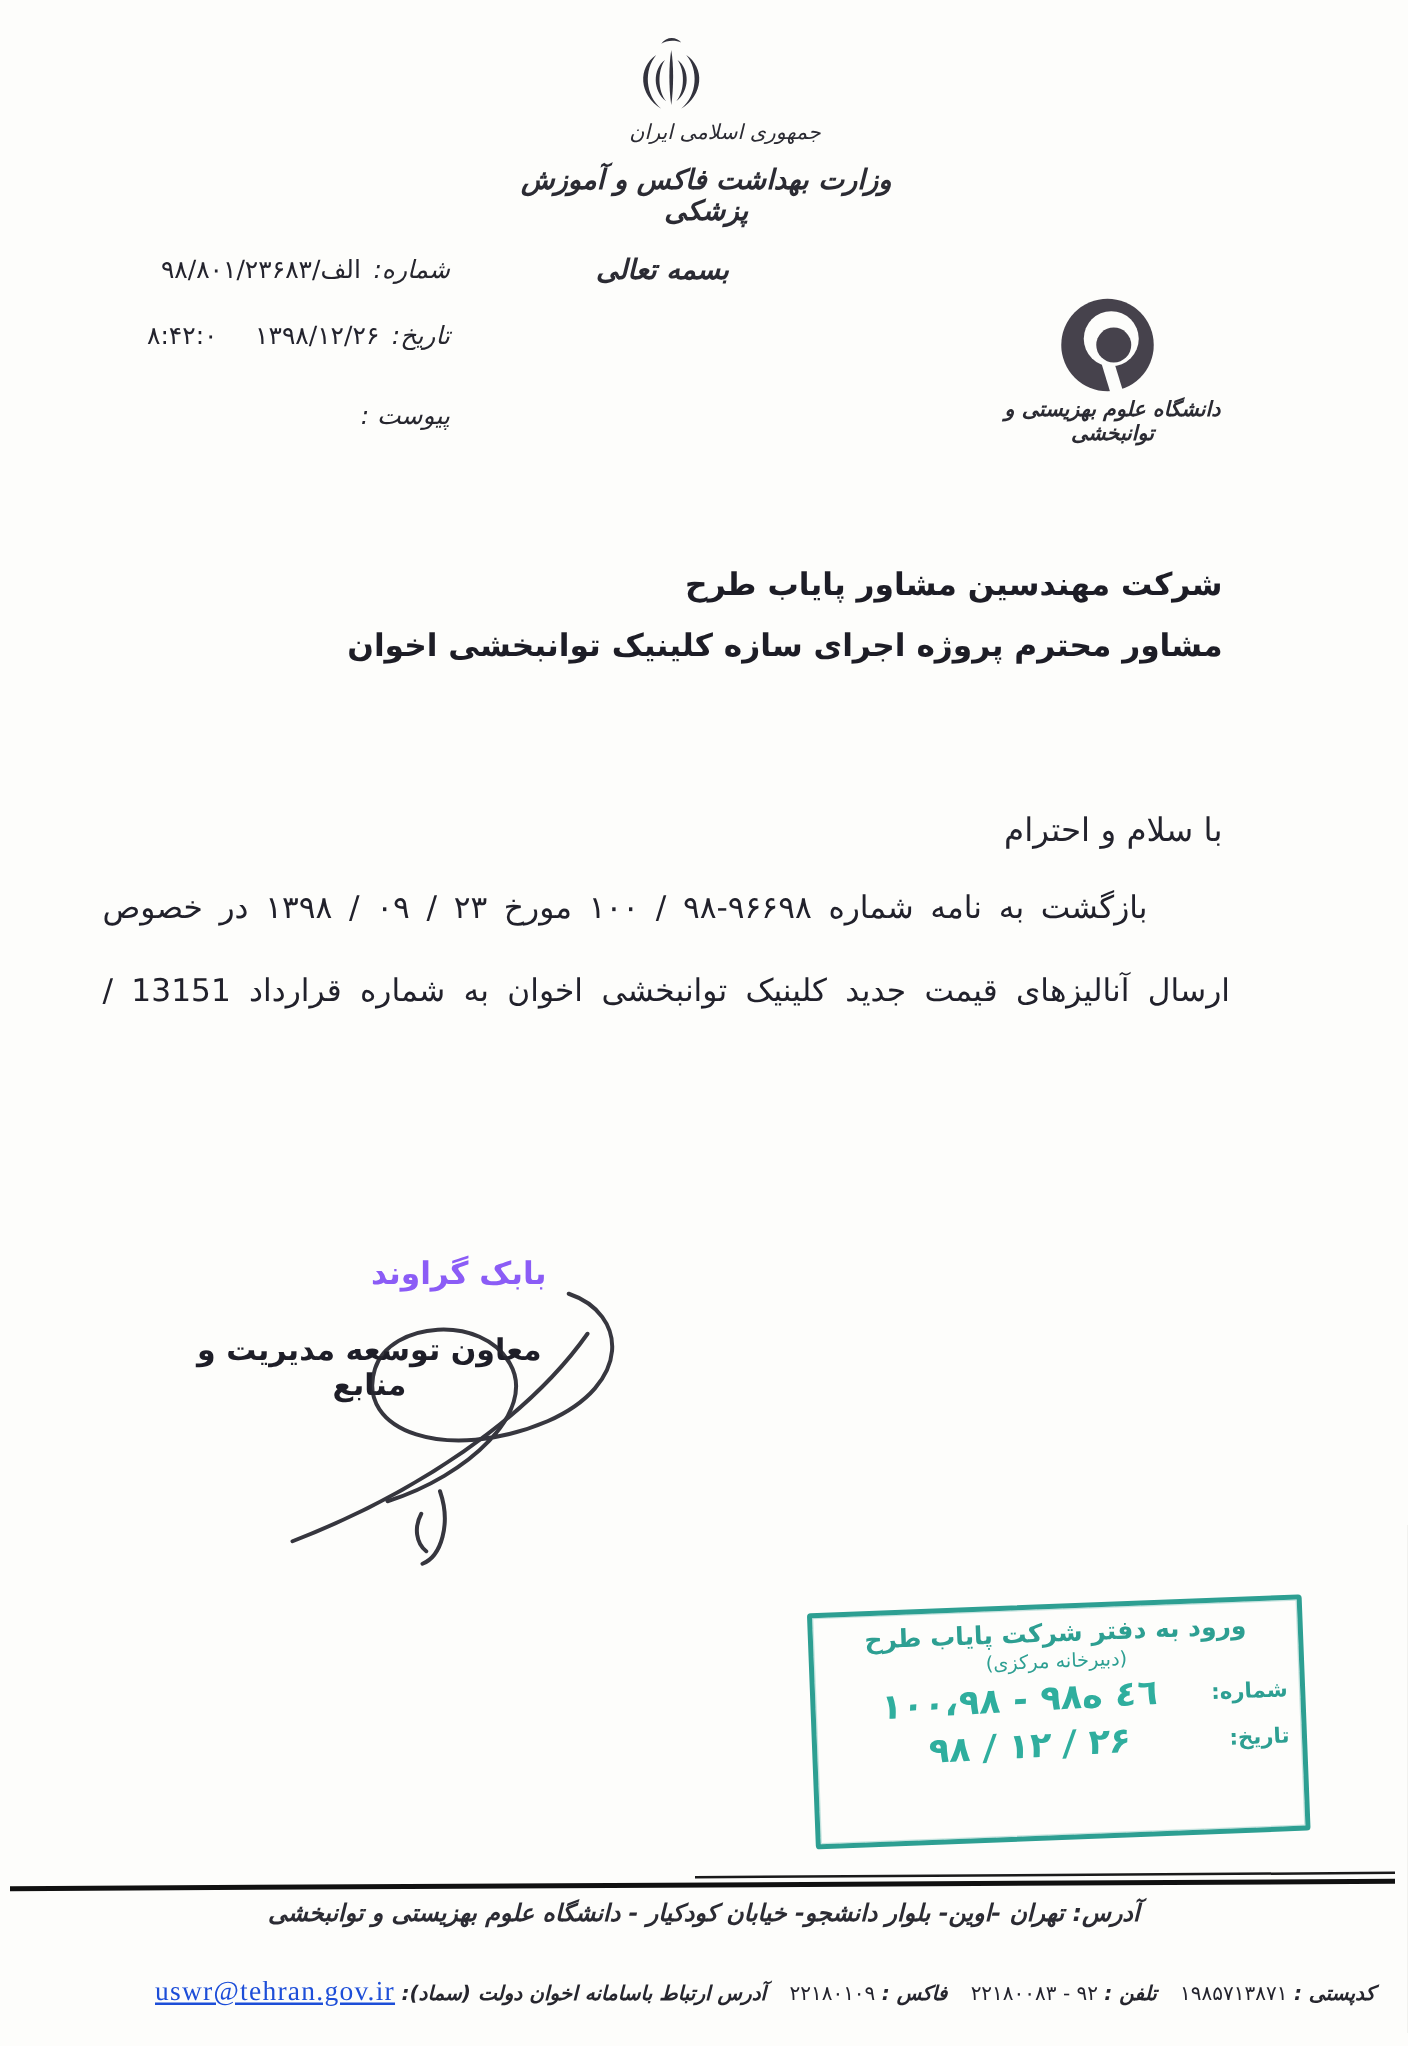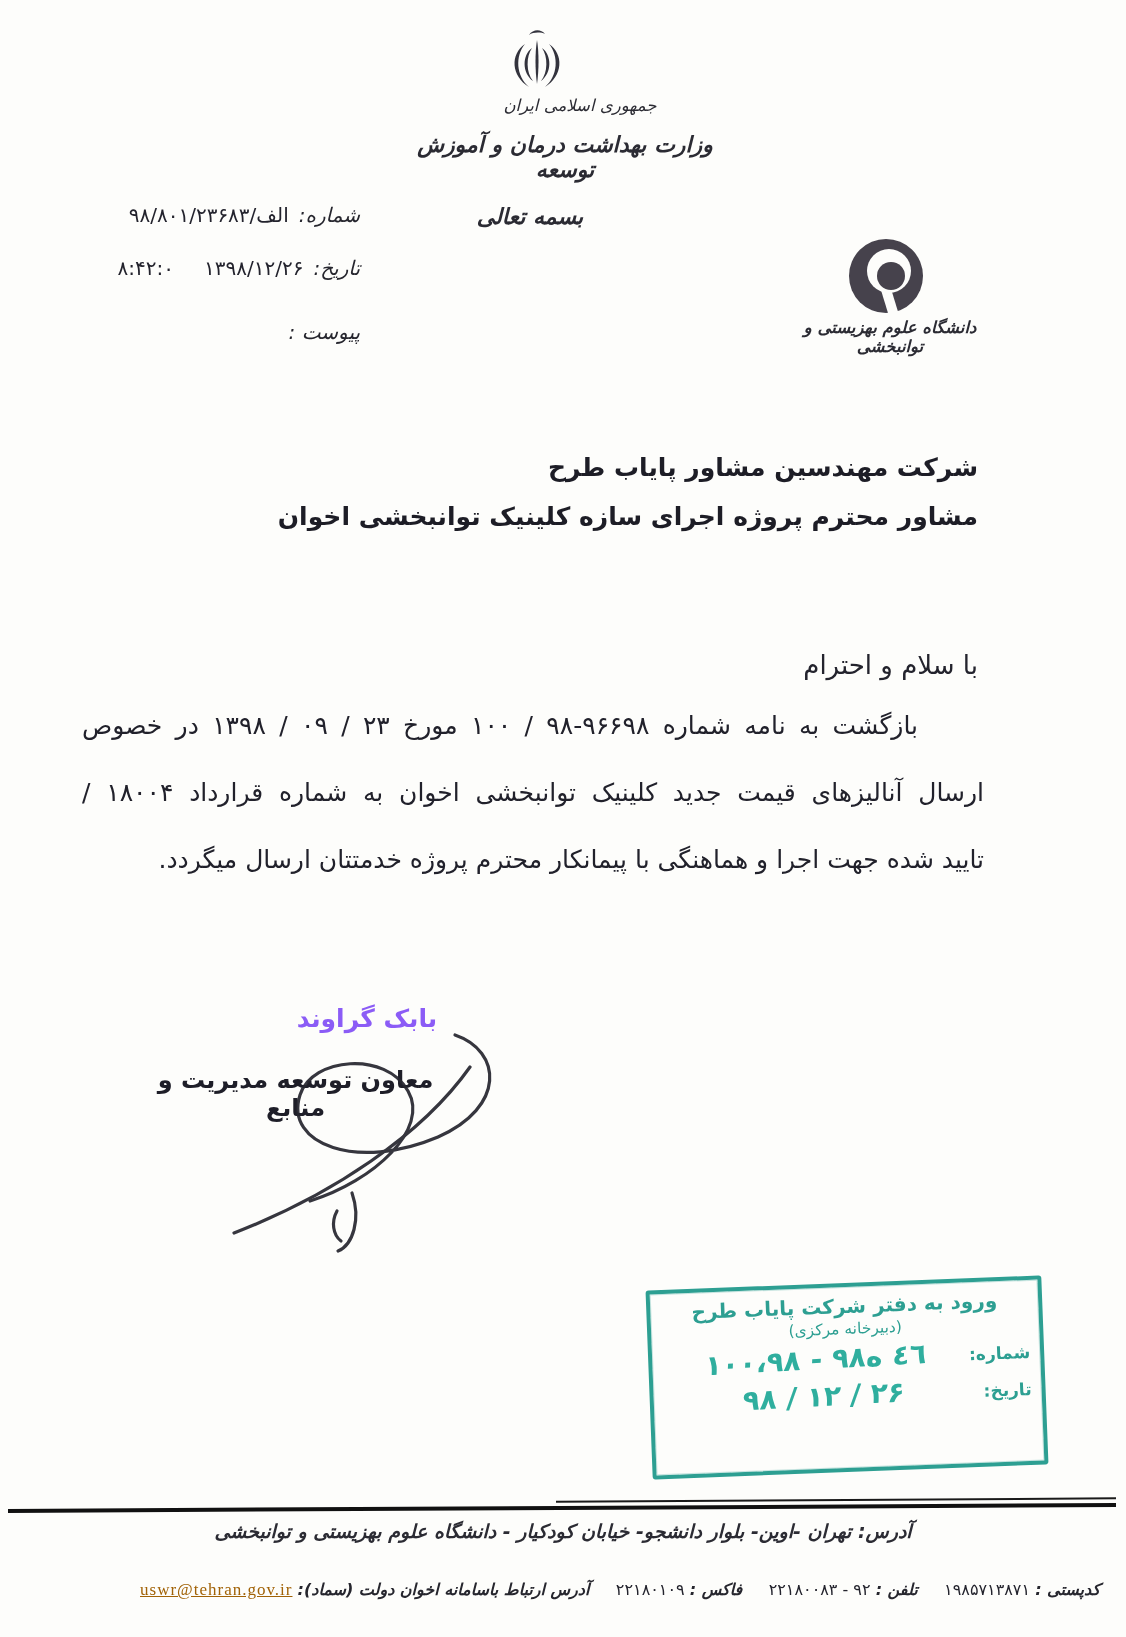--- a/index.html
+++ b/index.html
@@ -51,22 +51,22 @@
               letter-spacing:3px; transform:rotate(-1deg) skewX(-6deg); white-space:nowrap;}
   
   .rule-thin{top:1499px; left:556px; width:560px; height:2px; background:#1a1a1a; transform:rotate(-0.35deg);}
   .rule-main{top:1506px; left:8px; width:1108px; height:4px; background:#111; transform:rotate(-0.3deg);}
   .footer-address{top:1520px; left:0; width:1126px; font-size:19px; font-weight:bold;}
   .footer-row{top:1580px; left:124px; right:26px; display:flex; direction:rtl;
               justify-content:space-between; align-items:baseline; font-size:16px;}
   .footer-item{white-space:nowrap; direction:rtl;}
   .footer-label{font-style:italic; font-weight:bold; color:#26262e;}
   .footer-num{font-weight:normal; letter-spacing:.5px;margin-top:20px;}
-  .email{font-family:"Liberation Serif",serif; font-size:17px; letter-spacing:1px;
-         text-decoration:underline; color:#a16207; direction:ltr; unicode-bidi:isolate;margin-left:16px;}
+  .email{font-family:"Liberation Serif",serif; font-size:22px; letter-spacing:1px;
+         text-decoration:underline; color:#1d4ed8; direction:ltr; unicode-bidi:isolate;}
   svg{display:block;}
 </style>
 </head>
 <body>
 
 <div class="page">
 
   <div class="abs" style="top:28px; left:505px; width:64px; height:66px;">
     <svg width="64" height="66" viewBox="0 0 64 66">
       <g fill="#33333d" stroke="none">
@@ -74,21 +74,21 @@
         <path d="M32 12 C 30 24, 30 42, 32 56 C 34 42, 34 24, 32 12 Z"></path>
         <path d="M27 20 C 17 27, 17 45, 28 53 C 21 45, 21 28, 27 20 Z"></path>
         <path d="M37 20 C 47 27, 47 45, 36 53 C 43 45, 43 28, 37 20 Z"></path>
         <path d="M20 16 C 5 26, 6 48, 24 59 C 11 48, 10 28, 20 16 Z"></path>
         <path d="M44 16 C 59 26, 58 48, 40 59 C 53 48, 54 28, 44 16 Z"></path>
       </g>
     </svg>
   </div>
 
   <div class="abs center callig republic">جمهوری اسلامی ایران</div>
-  <div class="abs center callig ministry">وزارت بهداشت درمان و آموزش توسعه</div>
+  <div class="abs center callig ministry">وزارت بهداشت فاکس و آموزش پزشکی</div>
   <div class="abs center callig besmeh">بسمه تعالی</div>
 
   <div class="abs meta-row" style="top:203px;">
     <span class="meta-label">شماره:</span>
     <span class="meta-value ltr" dir="ltr">۹۸/۸۰۱/الف/۲۳۶۸۳</span>
   </div>
   <div class="abs meta-row" style="top:256px;">
     <span class="meta-label">تاریخ:</span>
     <span class="meta-value ltr" dir="ltr">۱۳۹۸/۱۲/۲۶</span>
     <span class="meta-value ltr" dir="ltr" style="margin-right:20px;">۸:۴۲:۰</span>
@@ -109,22 +109,21 @@
     <div>شرکت مهندسین مشاور پایاب طرح</div>
     <div>مشاور محترم پروژه اجرای سازه کلینیک توانبخشی اخوان</div>
   </div>
 
   <div class="abs center callig uni-name">دانشگاه علوم بهزیستی و توانبخشی</div>
 
   <div class="abs rtl salutation">با سلام و احترام</div>
 
   <div class="abs body-block">
     <div class="body-line indent">بازگشت به نامه شماره ۹۶۶۹۸-۹۸ / ۱۰۰ مورخ ۲۳ / ۰۹ / ۱۳۹۸ در خصوص</div>
-    <div class="body-line">ارسال آنالیزهای قیمت جدید  کلینیک توانبخشی اخوان به شماره قرارداد ۱۸۰۰۴ /</div>
-    <div class="body-line no-justify">تایید شده جهت اجرا و هماهنگی با پیمانکار محترم پروژه خدمتتان ارسال میگردد.</div>
+    <div class="body-line">ارسال آنالیزهای قیمت جدید  کلینیک توانبخشی اخوان به شماره قرارداد 13151 /</div>
   </div>
 
   <div class="abs sig-name">بابک گراوند</div>
   <div class="abs sig-title">معاون توسعه مدیریت و منابع</div>
 
   <div class="abs" style="top:995px; left:170px; width:360px; height:270px;">
     <svg width="360" height="270" viewBox="0 0 360 270">
       <g fill="none" stroke="#26262f" stroke-width="3.2" stroke-linecap="round" opacity="0.92">
         <path d="M 285 40 C 332 56, 336 112, 268 142 C 188 176, 114 150, 130 100 C 142 62, 216 56, 238 96 C 260 134, 204 186, 140 206"></path>
         <path d="M 300 72 C 252 140, 162 200, 64 238"></path>

